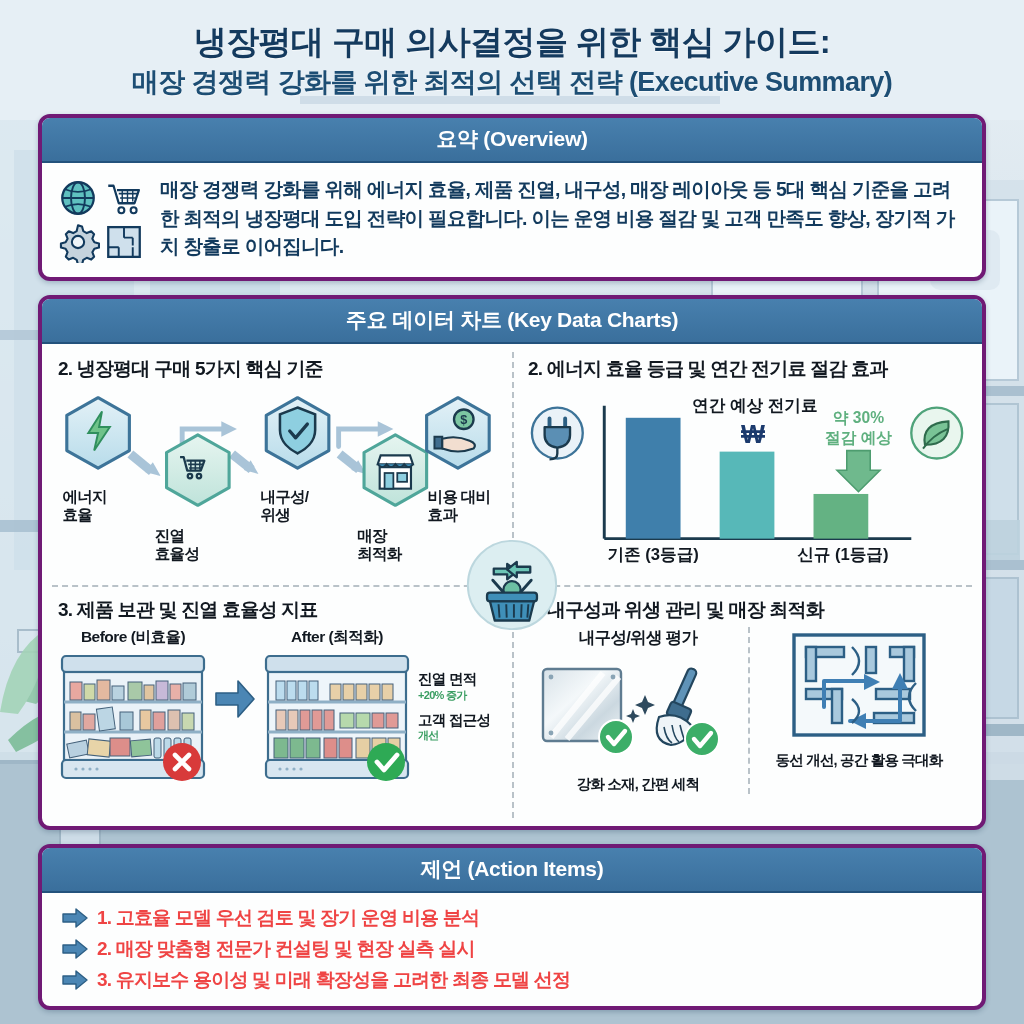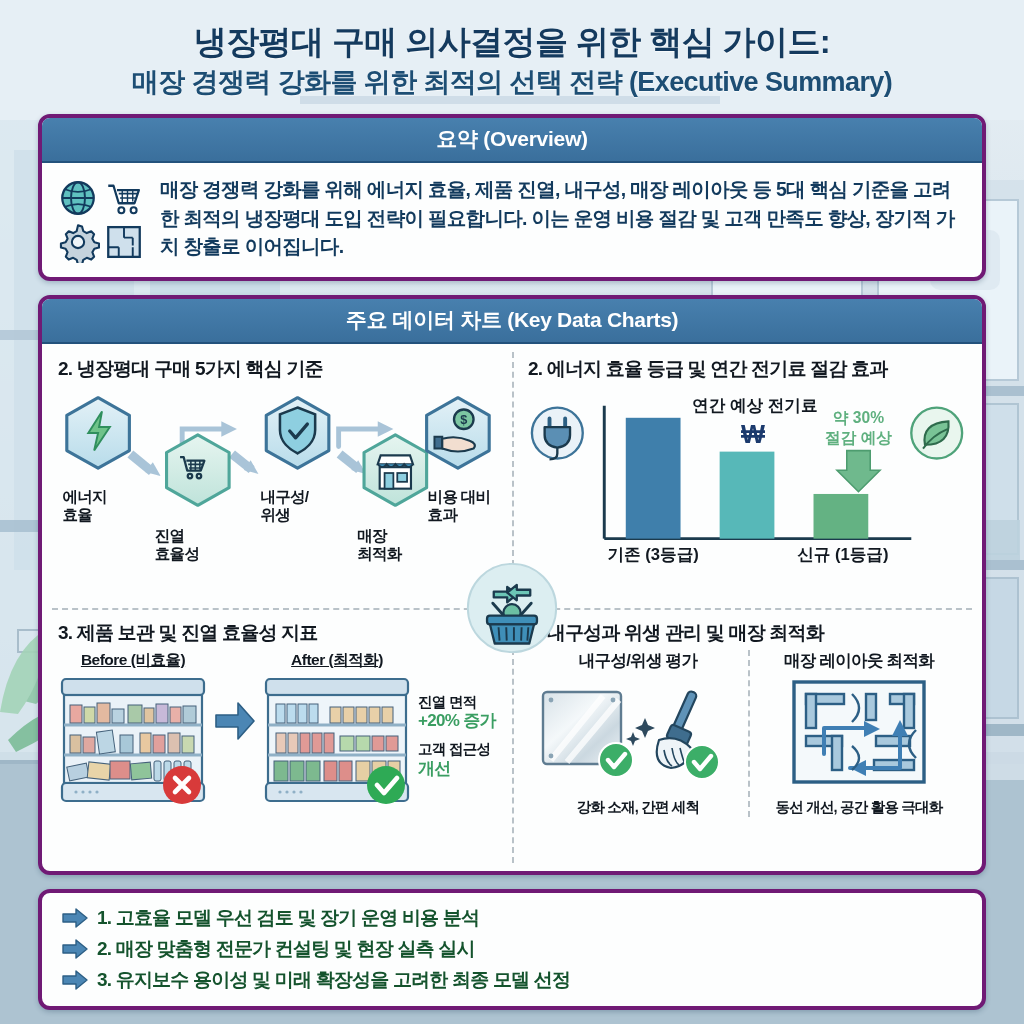--- a/index.html
+++ b/index.html
@@ -92,37 +92,37 @@
     font-size: 15.5px; font-weight: bold; color: #111820;
     line-height: 1.16; letter-spacing: -0.7px; white-space: nowrap;
   }
 
   
   .chart2 { position: relative; height: 186px; margin-top: 2px; }
 
   
   .ba-row { display: flex; align-items: flex-start; gap: 6px; margin-top: 2px; }
   .ba-col { text-align: center; }
-  .ba-cap { font-size: 15.5px; font-weight: bold; color: #111820; letter-spacing: -0.5px; margin-bottom: 2px; text-decoration: underline; }
+  .ba-cap { font-size: 15.5px; font-weight: bold; color: #111820; letter-spacing: -0.5px; margin-bottom: 2px; }
   .ba-notes { padding-top: 44px; line-height: 1.2; }
   .note-t { font-size: 14.5px; font-weight: bold; color: #111820; letter-spacing: -0.7px; }
-  .note-g { font-size: 17px; font-weight: bold; color: #3a9e62; letter-spacing: -0.7px; }
+  .note-g { font-size: 11px; font-weight: bold; color: #3a9e62; letter-spacing: -0.7px; }
 
   
   .q4-grid { display: grid; grid-template-columns: 1fr 1fr; margin-top: 2px; }
   .q4-col { text-align: center; position: relative; padding: 0 4px; }
   .q4-col + .q4-col { border-left: 2px dashed #b9c2c8; }
   .q4-h { font-size: 16.5px; font-weight: bold; color: #111820; letter-spacing: -0.7px; margin-bottom: 2px; }
   .q4-f { font-size: 14.5px; font-weight: bold; color: #111820; letter-spacing: -0.8px; margin-top: 2px; }
 
   
   #actions { margin-top: 14px; }
   .ai-body { padding: 9px 0 11px 0; }
   .ai-row { display: flex; align-items: center; gap: 9px; padding: 2.5px 0 2.5px 20px; }
-  .ai-text { font-size: 19px; font-weight: bold; color: #14532d; letter-spacing: -0.8px; }
+  .ai-text { font-size: 19px; font-weight: bold; color: #ef4444; letter-spacing: -0.8px; }
 </style>
 </head>
 <body>
 
 <svg id="bg" viewBox="0 0 1024 1024">
   <defs>
     <linearGradient id="bgGrad" x1="0" y1="0" x2="0" y2="1">
       <stop offset="0" stop-color="#e8f0f5"></stop>
       <stop offset="0.35" stop-color="#d7e3ec"></stop>
       <stop offset="1" stop-color="#b8cbd8"></stop>
@@ -504,21 +504,20 @@
               </g>
               <g>
                 <circle cx="169" cy="88" r="17" fill="#3cae68" stroke="#ffffff" stroke-width="2"></circle>
                 <path d="M161 88 l6 7 11 -13" fill="none" stroke="#fff" stroke-width="4.4" stroke-linecap="round" stroke-linejoin="round"></path>
               </g>
             </svg>
             <div class="q4-f">강화 소재, 간편 세척</div>
           </div>
 
           <div class="q4-col">
-            <div class="q4-h">매장 레이아웃 최적화</div>
             <svg width="100%" height="118" viewBox="0 0 210 118">
               <rect x="40" y="8" width="130" height="100" fill="#f4f9fb" stroke="#2c5f85" stroke-width="3.4"></rect>
               <g fill="#a9c9dd" stroke="#2c5f85" stroke-width="2.4">
                 <rect x="52" y="20" width="38" height="10"></rect>
                 <rect x="52" y="20" width="10" height="34"></rect>
                 <rect x="112" y="20" width="10" height="26"></rect>
                 <rect x="136" y="20" width="24" height="10"></rect>
                 <rect x="150" y="20" width="10" height="34"></rect>
                 <rect x="52" y="62" width="36" height="10"></rect>
                 <rect x="78" y="62" width="10" height="34"></rect>
@@ -539,20 +538,21 @@
               </g>
             </svg>
             <div class="q4-f">동선 개선, 공간 활용 극대화</div>
           </div>
         </div>
       </div>
     </div>
   </section>
 
   <section class="panel" id="actions">
+    <div class="panel-head">제언 (Action Items)</div>
     <div class="ai-body">
       <div class="ai-row">
         <svg width="26" height="20" viewBox="0 0 26 20">
           <path d="M1 6 h13 v-5 l11 9 -11 9 v-5 h-13z" fill="#4b86b4" stroke="#2d5f85" stroke-width="1.4" stroke-linejoin="round"></path>
         </svg>
         <span class="ai-text">1. 고효율 모델 우선 검토 및 장기 운영 비용 분석</span>
       </div>
       <div class="ai-row">
         <svg width="26" height="20" viewBox="0 0 26 20">
           <path d="M1 6 h13 v-5 l11 9 -11 9 v-5 h-13z" fill="#4b86b4" stroke="#2d5f85" stroke-width="1.4" stroke-linejoin="round"></path>

